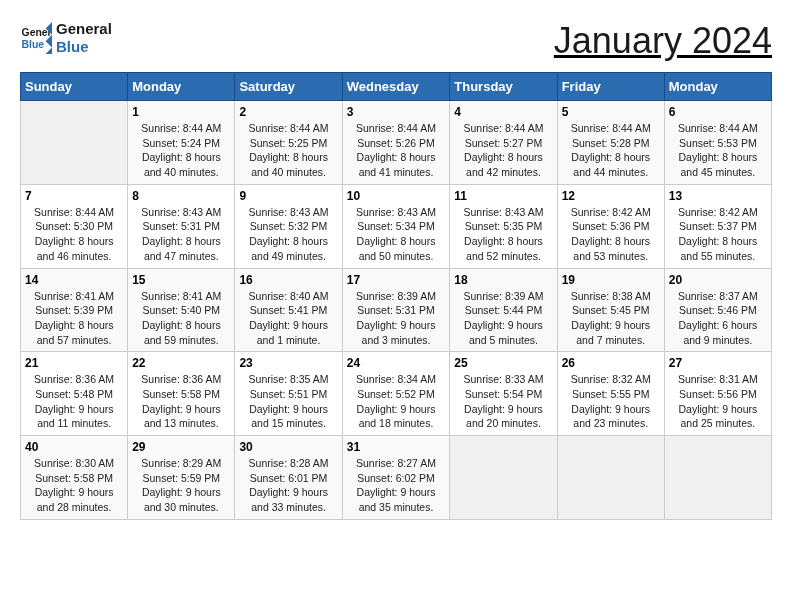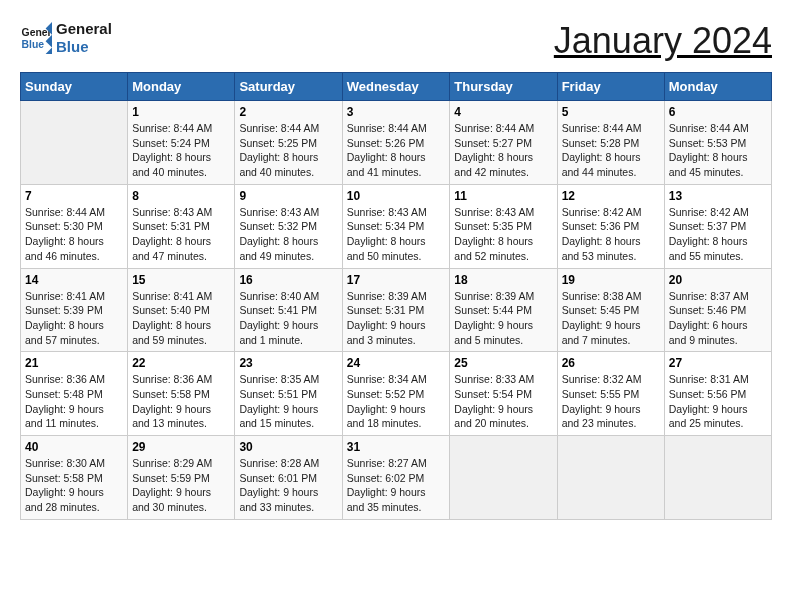--- a/index.html
+++ b/index.html
@@ -68,20 +68,21 @@
     .day-num {
       font-weight: bold;
       font-size: 12px;
       display: block;
       margin-bottom: 2px;
     }
     .day-info {
       font-size: 10.5px;
       color: #222;
       line-height: 1.4;
+      text-align: center;
     }
     .empty-cell {
       background-color: #f0f0f0 !important;
     }
   </style>
 </head>
 <body>
 
 <div class="header-area">
   <div class="logo">

